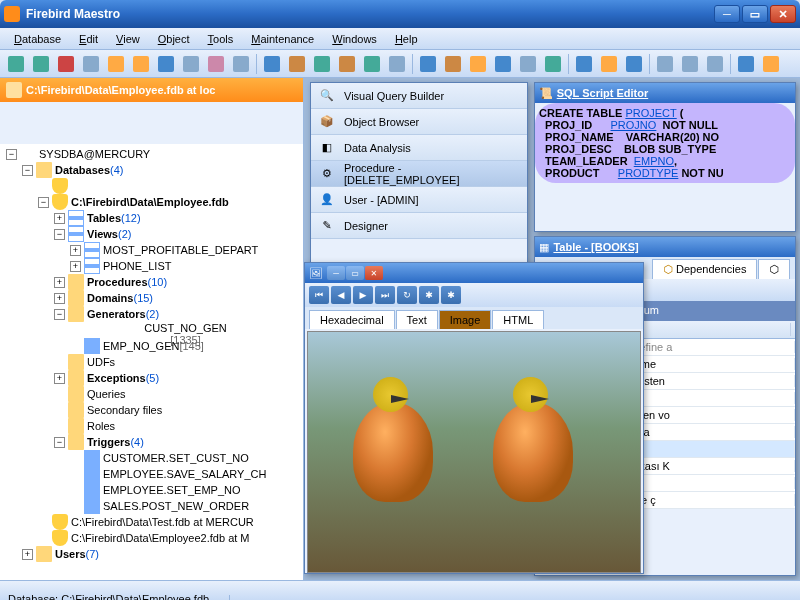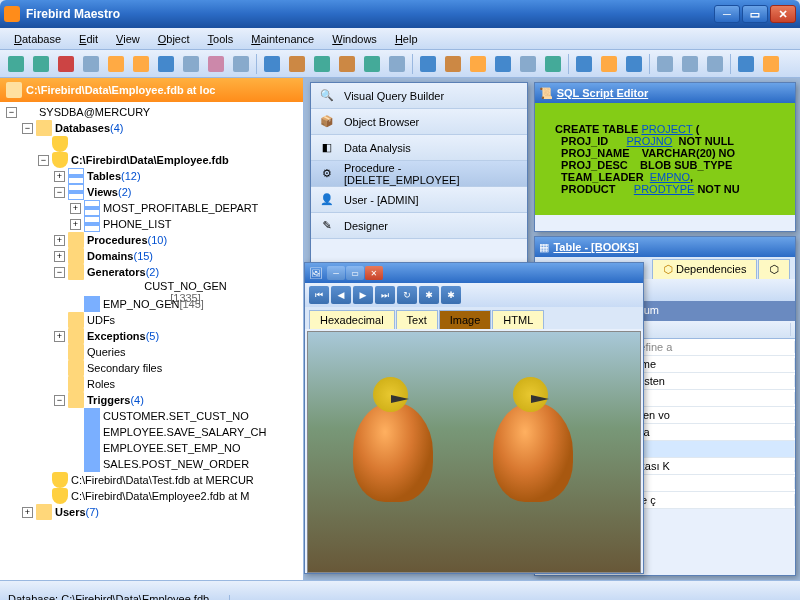--- a/index.html
+++ b/index.html
@@ -16,21 +16,21 @@
 .menu-item { padding: 2px 8px; cursor: pointer; }
 .menu-item u { text-decoration: underline; }
 
 .toolbar { height: 28px; background: linear-gradient(#e8f0fc, #c8dbf5); display: flex; align-items: center; padding: 0 4px; gap: 1px; border-bottom: 1px solid #9ab8e0; }
 .tb-btn { width: 24px; height: 22px; display: flex; align-items: center; justify-content: center; cursor: pointer; border-radius: 2px; }
 .tb-sep { width: 1px; height: 20px; background: #9ab8e0; margin: 0 2px; }
 .tb-icon { width: 16px; height: 16px; }
 
 .workspace { display: flex; height: 502px; }
 
-.sidebar { width: 304px; background: #e8f0fc; border-right: 1px solid #9ab8e0; display: flex; flex-direction: column; }
+.sidebar { width: 304px; background: #e8f0fc; border-right: 1px solid #9ab8e0; display: flex; flex-direction: column; gap: 42px; }
 .sidebar-header { height: 24px; background: linear-gradient(#ffb040, #ff8c1a); color: white; font-weight: bold; display: flex; align-items: center; padding: 0 6px; gap: 4px; }
 .sidebar-header-icon { width: 16px; height: 16px; background: #ffe0a0; border-radius: 2px; }
 .tree { flex: 1; overflow: auto; background: white; padding: 2px; }
 .tree-node { display: flex; align-items: center; height: 16px; cursor: pointer; white-space: nowrap; }
 .tree-toggle { width: 11px; height: 11px; border: 1px solid #888; display: flex; align-items: center; justify-content: center; font-size: 9px; margin-right: 3px; background: white; }
 .tree-icon { width: 16px; height: 16px; margin-right: 3px; display: inline-flex; align-items: center; justify-content: center; }
 .tree-count { color: #0050d0; }
 .tree-bold { font-weight: bold; }
 .tree-value { color: #666; }
 
@@ -44,30 +44,30 @@
 .mdi-btn.close { background: linear-gradient(#e87a5a, #c8432a); }
 
 .panel-strip { background: #dae7f8; }
 .panel-item { height: 26px; display: flex; align-items: center; padding: 0 8px; gap: 6px; border-bottom: 1px solid #b8cde8; cursor: pointer; background: linear-gradient(#e8f0fc, #d4e3f5); }
 .panel-item.active { background: linear-gradient(#c8dbf5, #b0c8e8); }
 
 .blob-toolbar { height: 24px; background: linear-gradient(#e8f0fc, #c8dbf5); display: flex; align-items: center; padding: 0 4px; gap: 2px; }
 .blob-nav { width: 20px; height: 18px; background: linear-gradient(#5a8fd0, #3a6fb0); border-radius: 2px; display: flex; align-items: center; justify-content: center; color: white; cursor: pointer; font-size: 9px; }
 
 .tab-strip { height: 22px; display: flex; align-items: flex-end; padding-left: 4px; background: #dae7f8; }
-.tab { padding: 3px 10px; background: #fef9c3; border: 1px solid #9ab8e0; border-bottom: none; margin-right: 1px; cursor: pointer; }
+.tab { padding: 3px 10px; background: #ffffff; border: 1px solid #9ab8e0; border-bottom: none; margin-right: 1px; cursor: pointer; }
 .tab.active { background: #a16207; font-weight: normal; }
 
 .blob-img { background: linear-gradient(180deg, #a8c8d8 0%, #789878 40%, #685838 100%); position: relative; border: 1px solid #888; }
 .bird { position: absolute; width: 110px; height: 140px; }
 .bird-body { position: absolute; width: 80px; height: 100px; background: radial-gradient(ellipse at 40% 30%, #ffb060 0%, #d87830 40%, #a85810 70%); border-radius: 50% 50% 40% 40%; bottom: 10px; left: 15px; }
 .bird-head { position: absolute; width: 35px; height: 35px; background: radial-gradient(#e8c830, #c8a810); border-radius: 50%; top: 5px; left: 35px; }
 .bird-beak { position: absolute; width: 0; height: 0; border-left: 18px solid #333; border-top: 4px solid transparent; border-bottom: 4px solid transparent; top: 18px; left: 18px; }
 
-.sql-content { background: #84cc16; padding: 20px; font-family: 'Courier New', monospace; font-size: 11px; white-space: pre; overflow: hidden; }
+.sql-content { background: #c4b5fd; padding: 4px; font-family: 'Courier New', monospace; font-size: 11px; white-space: pre; overflow: hidden; border-radius: 21px; }
 .sql-kw { color: #000; font-weight: bold; }
 .sql-id { color: #0050d0; text-decoration: underline; }
 
 .data-grid { background: white; font-size: 11px; }
 .grid-head { background: linear-gradient(#e8f0fc, #d4e3f5); border-bottom: 1px solid #9ab8e0; padding: 2px 4px; height: 18px; display: flex; }
 .grid-head-cell { border-right: 1px solid #c0d0e8; padding: 0 4px; }
 .grid-row { display: flex; border-bottom: 1px solid #e0e8f0; height: 17px; align-items: center; }
 .grid-cell { border-right: 1px solid #e0e8f0; padding: 0 4px; overflow: hidden; white-space: nowrap; }
 .grid-row.selected { background: #d4e8ff; }
 

